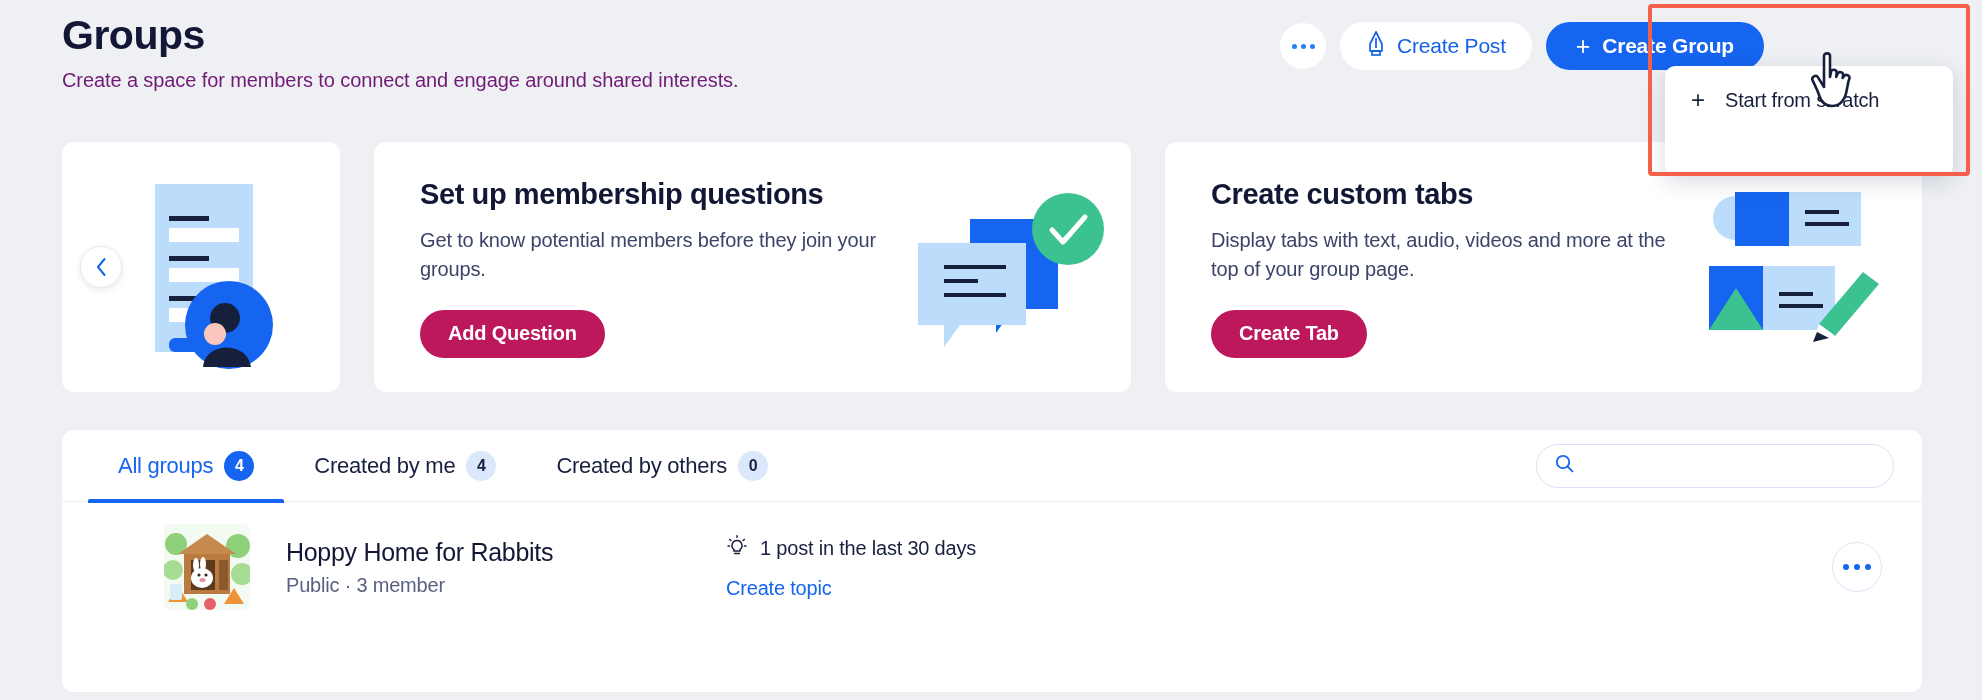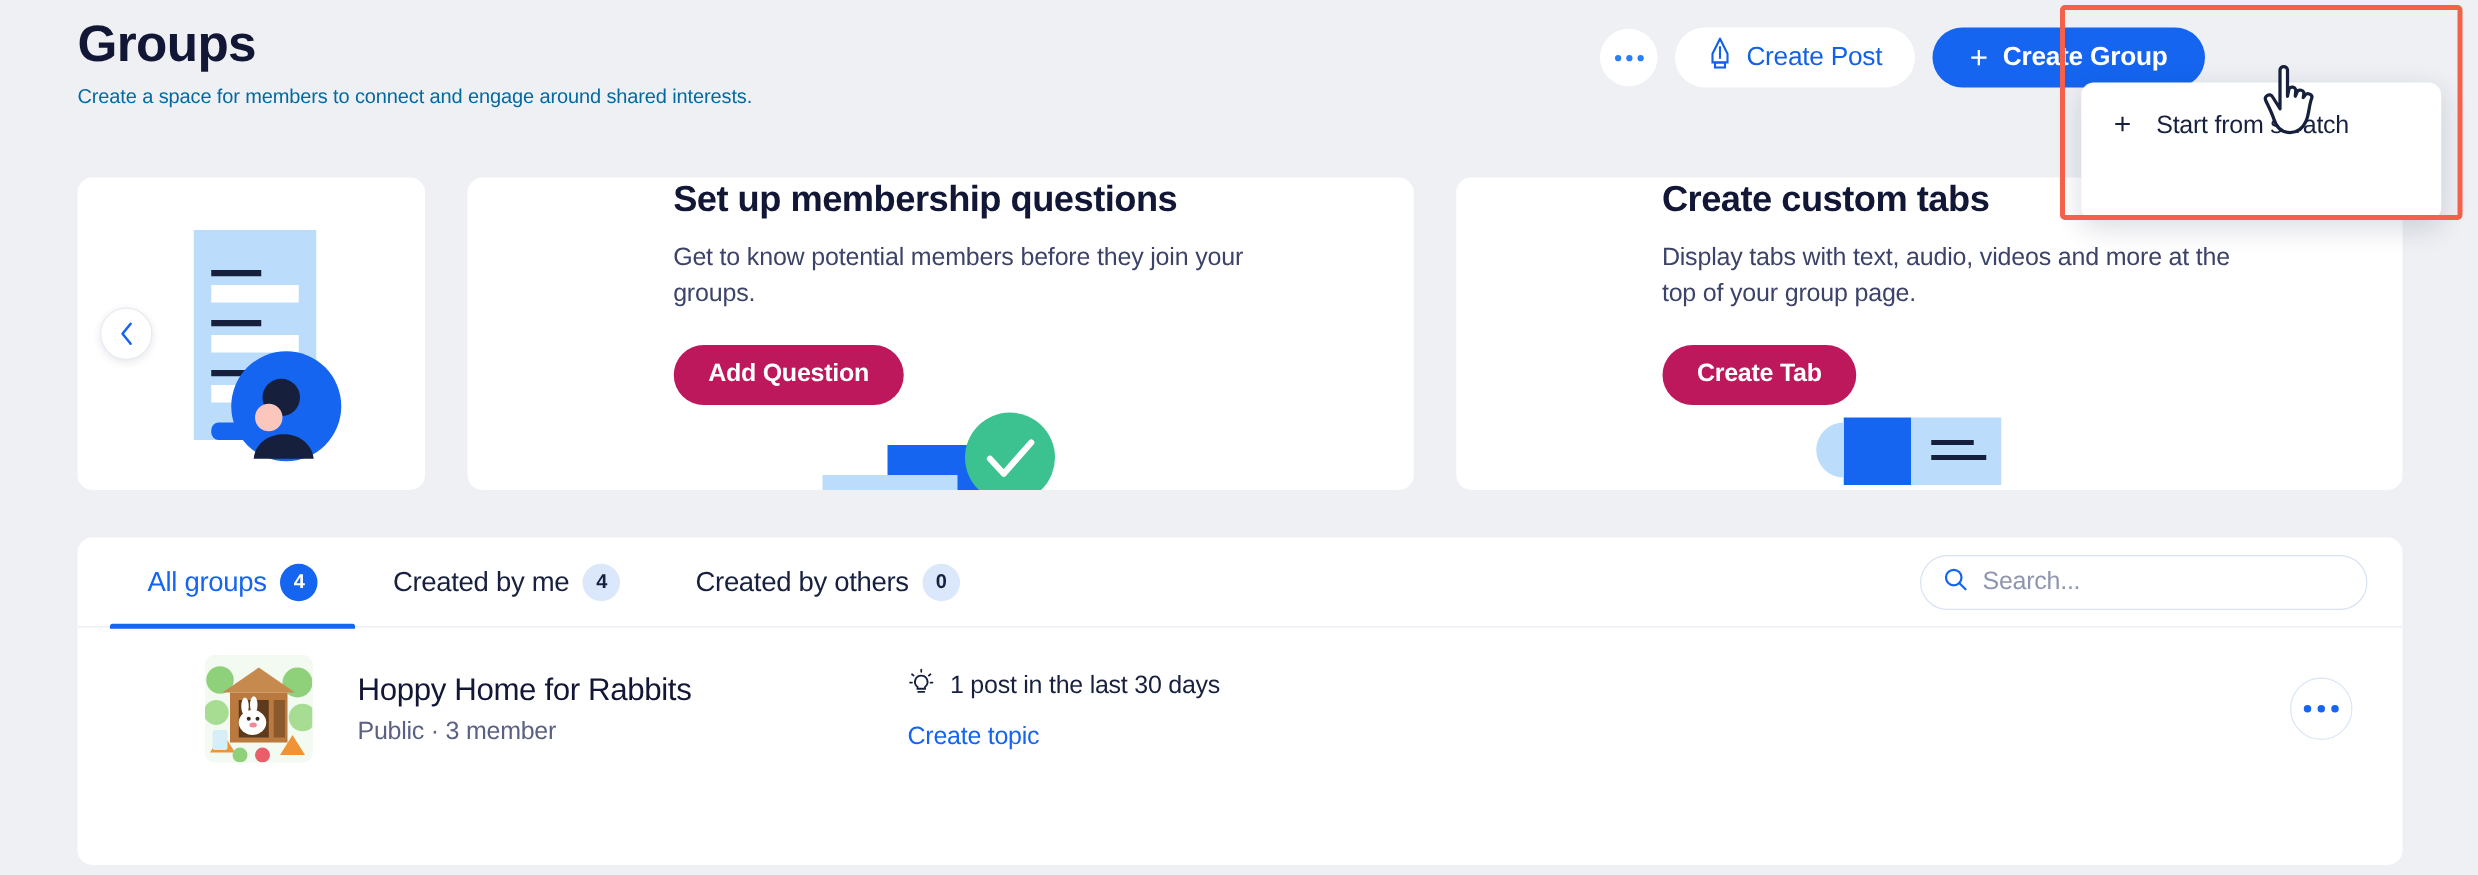--- a/index.html
+++ b/index.html
@@ -11,21 +11,21 @@
   }
   .page { position: relative; width: 1822px; height: 700px; }
 
   
   .header { position: absolute; left: 62px; top: 12px; }
   .page-title {
     font-size: 41px; font-weight: bold; color: #131736;
     letter-spacing: -0.5px; line-height: 1.15;
   }
   .page-sub {
-    margin-top: 10px; font-size: 16px; color: #0369a1;
+    margin-top: 10px; font-size: 20px; color: #701a75;
     letter-spacing: -0.1px;
   }
 
   
   .header-actions {
     position: absolute; right: 58px; top: 22px;
     display: flex; align-items: center; gap: 14px;
   }
   .round-btn {
     width: 46px; height: 46px; border-radius: 50%;
@@ -75,21 +75,21 @@
 
   
   .cursor-hand { position: absolute; left: 1810px; top: 50px; z-index: 30; pointer-events: none; }
 
   
   .cards-row {
     position: absolute; left: 62px; top: 142px;
     width: 1860px; height: 250px;
     display: flex; gap: 34px;
   }
-  .card { background: #fff; border-radius: 12px; position: relative; overflow: hidden; flex-direction: column; }
+  .card { background: #fff; border-radius: 12px; position: relative; overflow: hidden; }
   .card-illus { width: 278px; }
   .card-wide { flex: 1; display: flex; align-items: center; }
   .card-text { padding: 0 0 0 46px; width: 520px; }
   .card-h {
     font-size: 29px; font-weight: bold; color: #131736;
     line-height: 1.3; letter-spacing: -0.4px;
   }
   .card-p {
     margin-top: 12px; font-size: 20px; color: #3c4369;
     line-height: 1.45; letter-spacing: -0.15px;
@@ -318,21 +318,20 @@
         <span class="badge off">0</span>
       </div>
 
       <div class="search-box">
         <span>
           <svg width="19" height="19" viewBox="0 0 19 19" fill="none">
             <circle cx="8" cy="8" r="6.2" stroke="#1565f0" stroke-width="1.8"></circle>
             <path d="M12.6 12.6 L17.4 17.4" stroke="#1565f0" stroke-width="1.8" stroke-linecap="round"></path>
           </svg>
         </span>
-        <input type="text" value="" placeholder="Search..." style="">
       </div>
     </div>
 
     <div class="group-row">
       <div class="g-thumb">
         <svg width="86" height="86" viewBox="0 0 86 86">
           <rect width="86" height="86" fill="#f3faf1"></rect>
           <circle cx="12" cy="20" r="11" fill="#8fd07a"></circle>
           <circle cx="74" cy="22" r="12" fill="#8fd07a"></circle>
           <circle cx="9" cy="46" r="10" fill="#a7dd92"></circle>

